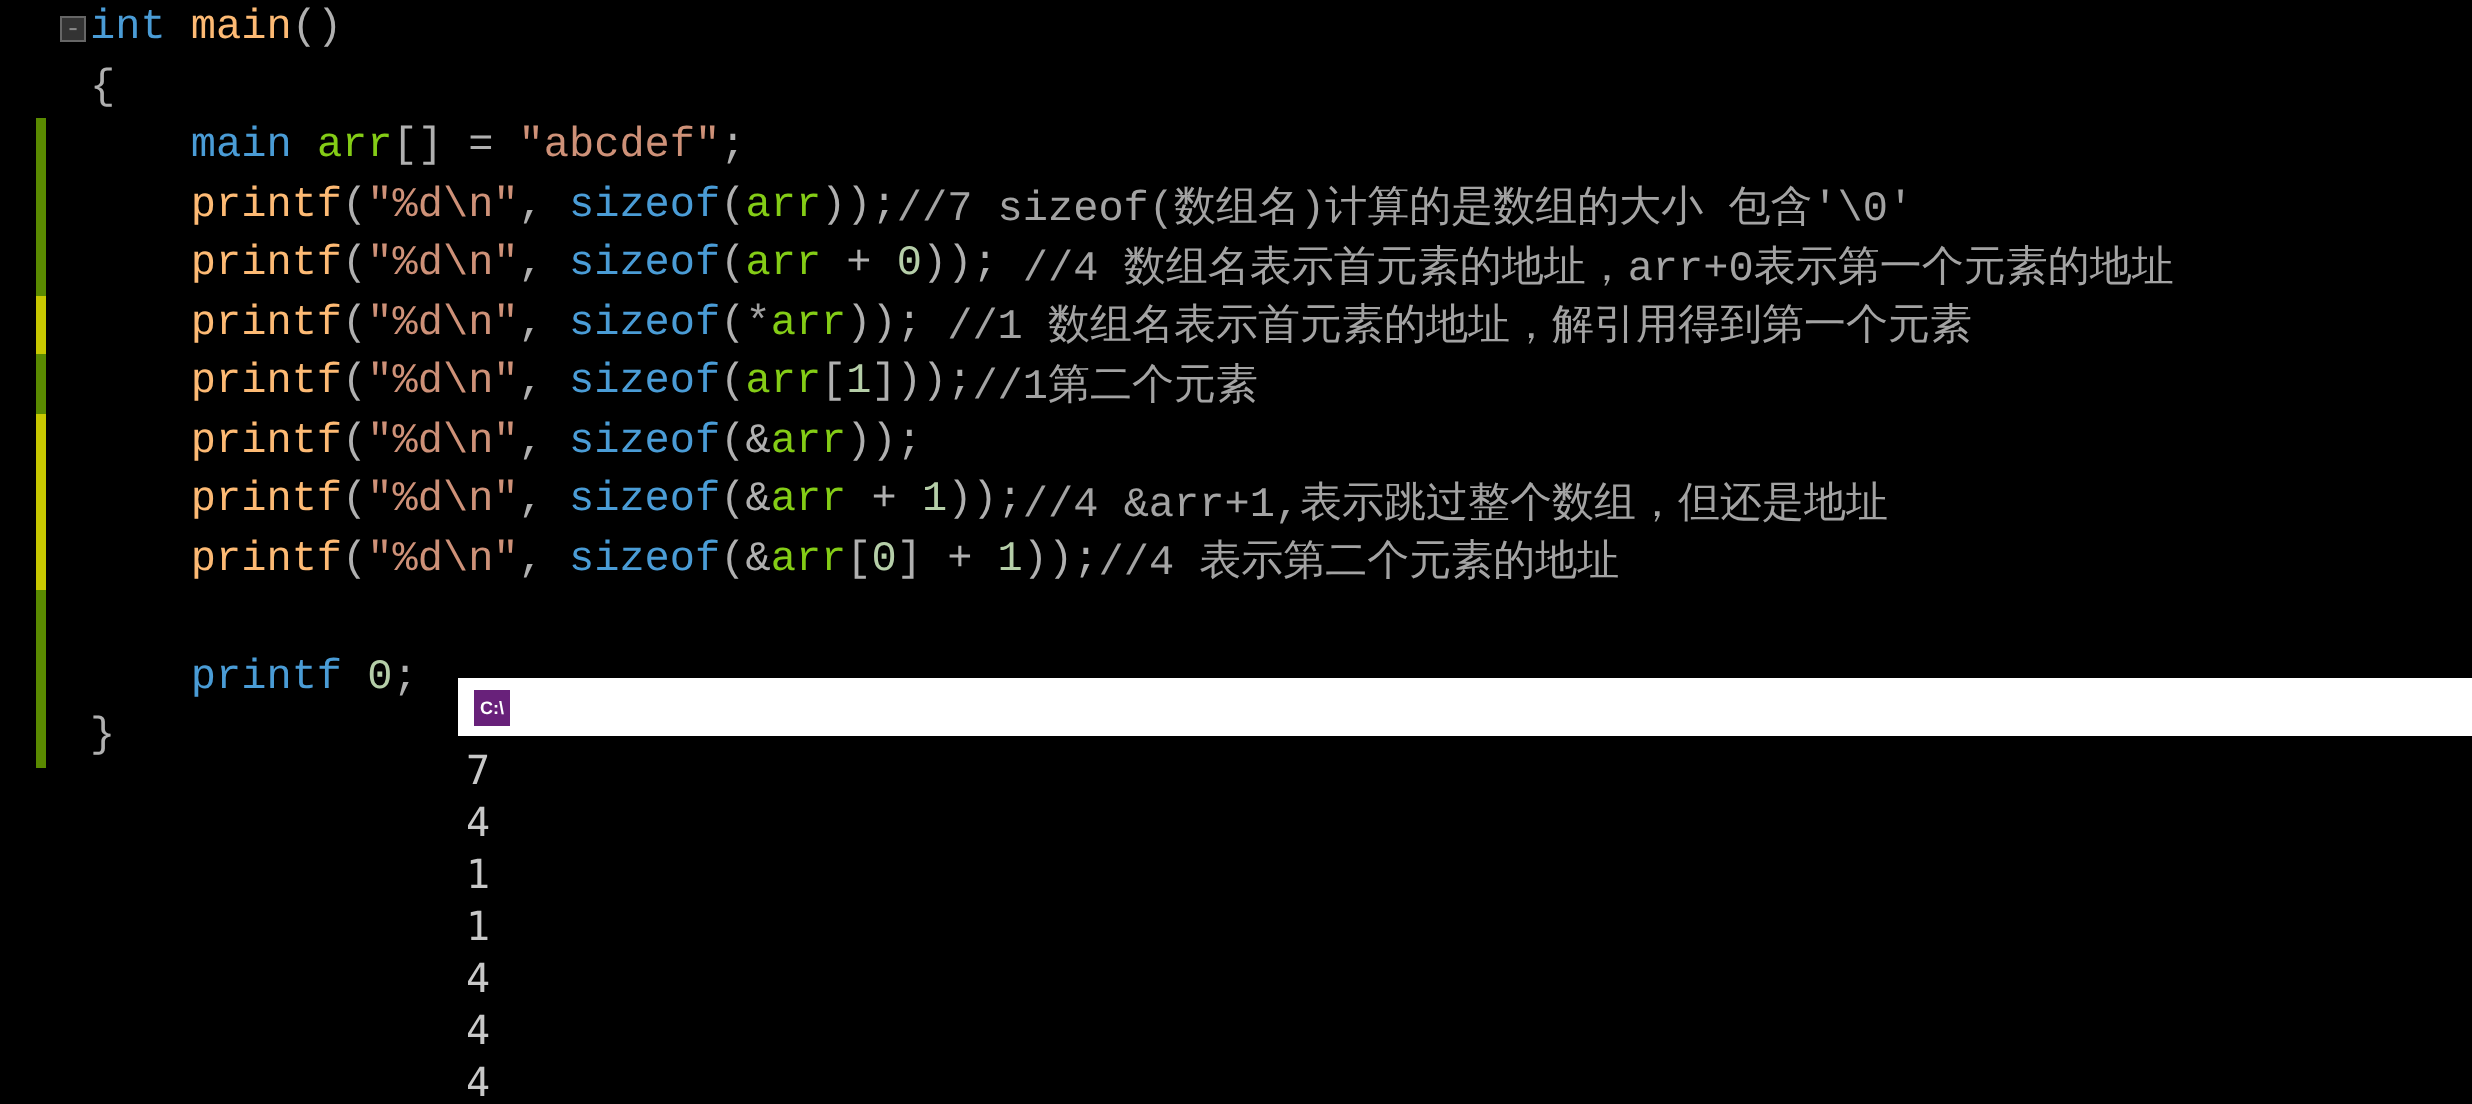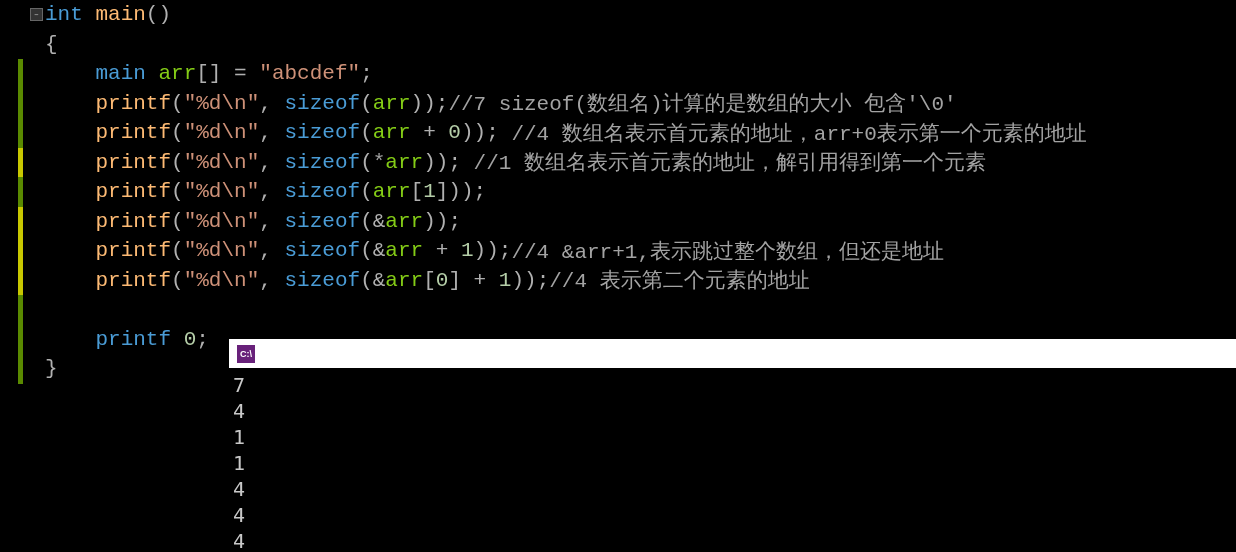--- a/index.html
+++ b/index.html
@@ -161,21 +161,21 @@
         <div class="margin-bar mb-green"></div>
       </div>
     </div>
   <div class="code">
       <div class="line"><span></span><span class="kw">int</span><span class="op"> </span><span class="fn">main</span><span class="paren">()</span></div>
       <div class="line"><span></span><span class="brace">{</span></div>
       <div class="line"><span>    </span><span class="kw">main</span><span class="op"> </span><span class="idp">arr</span><span class="paren">[]</span><span class="op"> = </span><span class="str">"abcdef"</span><span class="semi">;</span></div>
       <div class="line"><span>    </span><span class="fn">printf</span><span class="paren">(</span><span class="str">"%d\n"</span><span class="op">, </span><span class="kw">sizeof</span><span class="paren">(</span><span class="idp">arr</span><span class="paren">))</span><span class="semi">;</span><span class="cmt">//7 sizeof(数组名)计算的是数组的大小 包含'\0'</span></div>
       <div class="line"><span>    </span><span class="fn">printf</span><span class="paren">(</span><span class="str">"%d\n"</span><span class="op">, </span><span class="kw">sizeof</span><span class="paren">(</span><span class="idp">arr</span><span class="op"> + </span><span class="num">0</span><span class="paren">))</span><span class="semi">;</span><span class="op"> </span><span class="cmt">//4 数组名表示首元素的地址，arr+0表示第一个元素的地址</span></div>
       <div class="line"><span>    </span><span class="fn">printf</span><span class="paren">(</span><span class="str">"%d\n"</span><span class="op">, </span><span class="kw">sizeof</span><span class="paren">(</span><span class="opstar">*</span><span class="idp">arr</span><span class="paren">))</span><span class="semi">;</span><span class="op"> </span><span class="cmt">//1 数组名表示首元素的地址，解引用得到第一个元素</span></div>
-      <div class="line"><span>    </span><span class="fn">printf</span><span class="paren">(</span><span class="str">"%d\n"</span><span class="op">, </span><span class="kw">sizeof</span><span class="paren">(</span><span class="idp">arr</span><span class="paren">[</span><span class="num">1</span><span class="paren">]))</span><span class="semi">;</span></div>
+      <div class="line"><span>    </span><span class="fn">printf</span><span class="paren">(</span><span class="str">"%d\n"</span><span class="op">, </span><span class="kw">sizeof</span><span class="paren">(</span><span class="idp">arr</span><span class="paren">[</span><span class="num">1</span><span class="paren">]))</span><span class="semi">;</span><span class="cmt">//1第二个元素</span></div>
       <div class="line"><span>    </span><span class="fn">printf</span><span class="paren">(</span><span class="str">"%d\n"</span><span class="op">, </span><span class="kw">sizeof</span><span class="paren">(</span><span class="op">&amp;</span><span class="idp">arr</span><span class="paren">))</span><span class="semi">;</span></div>
       <div class="line"><span>    </span><span class="fn">printf</span><span class="paren">(</span><span class="str">"%d\n"</span><span class="op">, </span><span class="kw">sizeof</span><span class="paren">(</span><span class="op">&amp;</span><span class="idp">arr</span><span class="op"> + </span><span class="num">1</span><span class="paren">))</span><span class="semi">;</span><span class="cmt">//4 &amp;arr+1,表示跳过整个数组，但还是地址</span></div>
       <div class="line"><span>    </span><span class="fn">printf</span><span class="paren">(</span><span class="str">"%d\n"</span><span class="op">, </span><span class="kw">sizeof</span><span class="paren">(</span><span class="op">&amp;</span><span class="idp">arr</span><span class="paren">[</span><span class="num">0</span><span class="paren">]</span><span class="op"> + </span><span class="num">1</span><span class="paren">))</span><span class="semi">;</span><span class="cmt">//4 表示第二个元素的地址</span></div>
       <div class="line"><span>    </span></div>
       <div class="line"><span>    </span><span class="kw">printf</span><span class="op"> </span><span class="num">0</span><span class="semi">;</span></div>
       <div class="line"><span></span><span class="brace">}</span></div>
     </div>
 </div>
 
 <div class="console-window">

